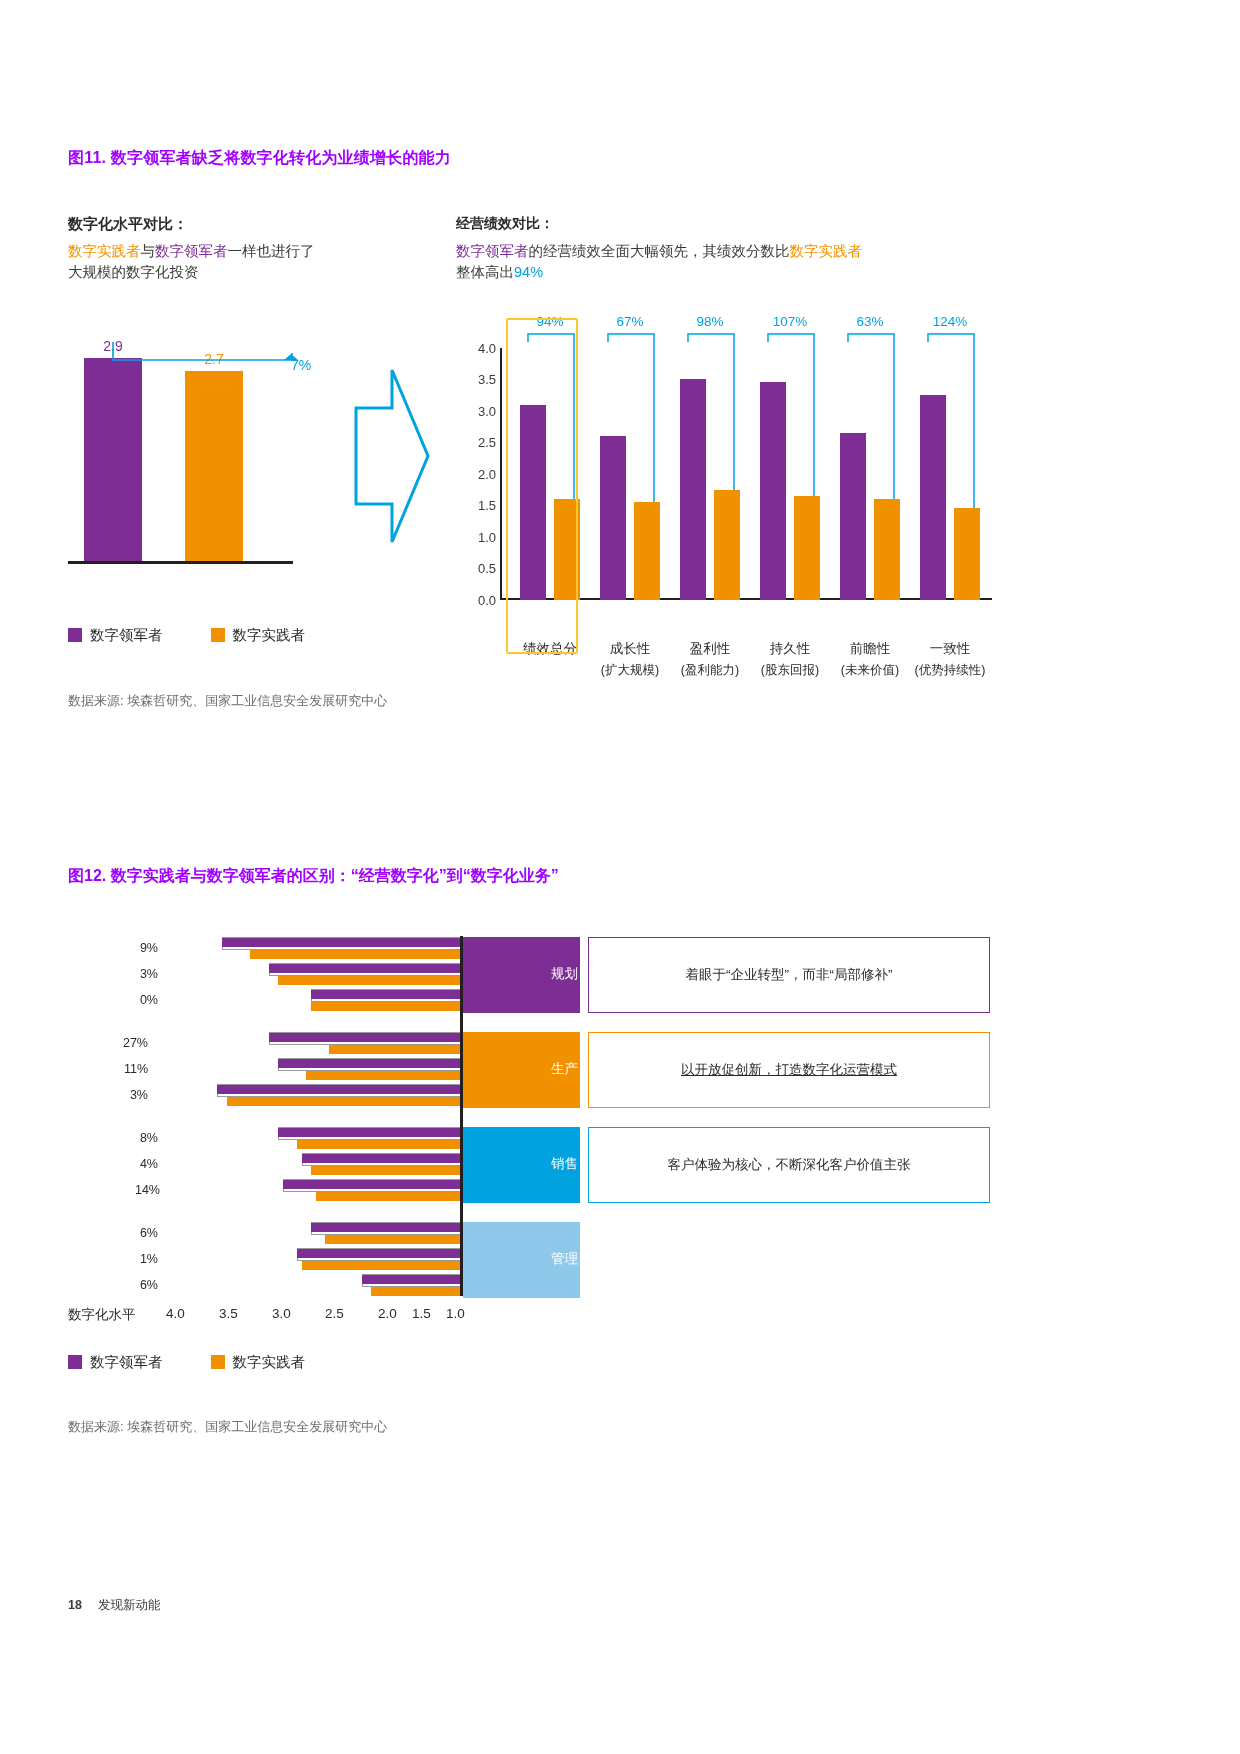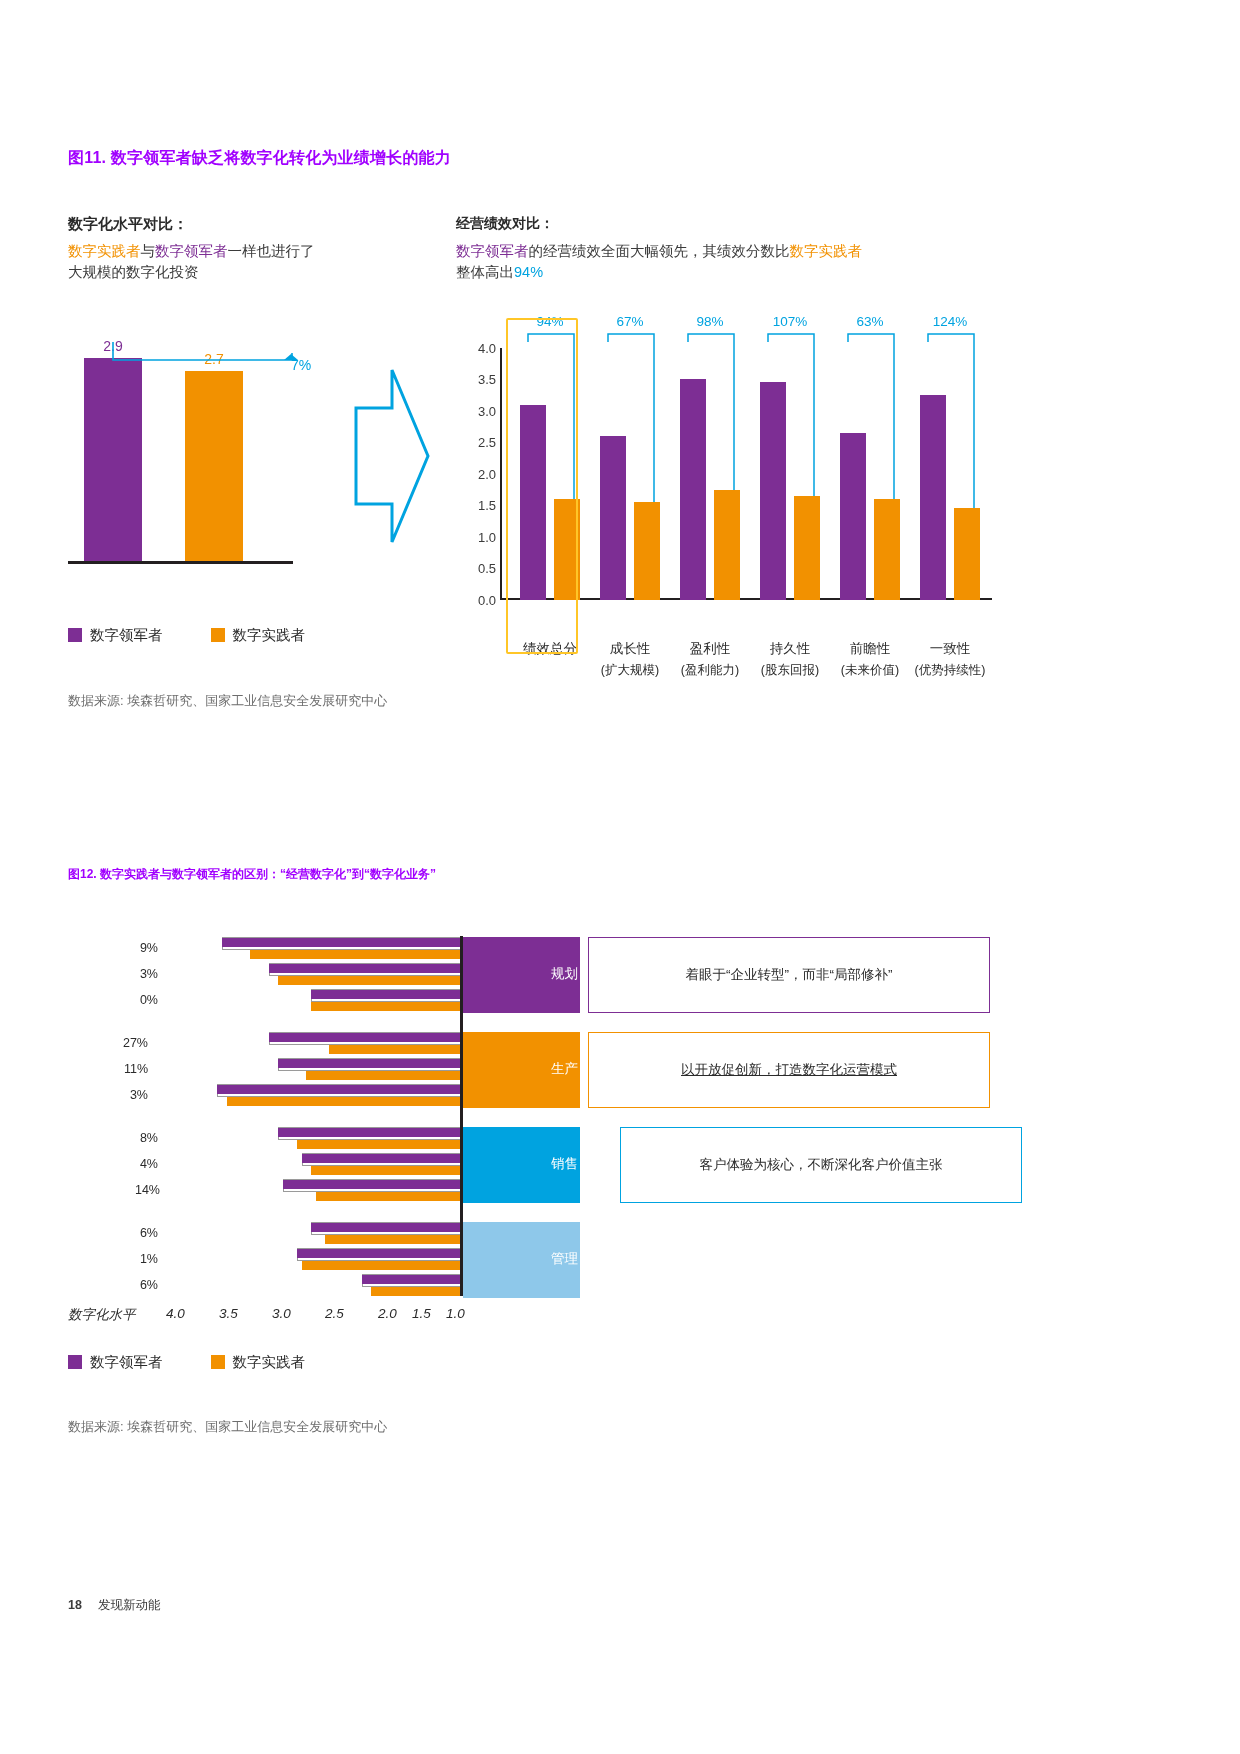--- a/index.html
+++ b/index.html
@@ -65,37 +65,37 @@
   .bo{position:absolute;bottom:0;width:26px;background:#F29100;}
   .gpct{position:absolute;top:-34px;width:100%;text-align:center;font-size:13.5px;color:#00A3E0;}
   .bracket{position:absolute;}
   .glab{position:absolute;top:292px;width:100%;text-align:center;font-size:13.5px;color:#2b2b2b;}
   .glab2{position:absolute;top:314px;width:100%;text-align:center;font-size:12.5px;color:#2b2b2b;}
   .hilite{position:absolute;left:506px;top:318px;width:68px;height:332px;border:2px solid #FFC627;border-radius:2px;}
 
   
   .fig12-title{
     position:absolute;left:68px;top:866px;width:1000px;
-    font-size:12px;font-weight:bold;color:#A100FF;
+    font-size:16px;font-weight:bold;color:#A100FF;
   }
   .f12{position:absolute;left:68px;top:928px;width:1090px;height:420px;}
   .f12 .spine{position:absolute;left:392px;top:8px;width:3px;height:360px;background:#231f20;}
   .rowpct{position:absolute;right:0;top:0;font-size:12.5px;color:#2b2b2b;text-align:right;width:36px;}
   .rowbar-p{position:absolute;height:9px;background:#7D2E94;}
   .rowbar-o{position:absolute;height:9px;background:#F29100;}
   .rowout{position:absolute;height:11px;border:1px solid #9a9a9a;background:#fff;}
   .stagebox{position:absolute;left:395px;width:115px;height:22px;border-width:1px;border-style:solid;
             font-size:12.5px;color:#fff;text-align:center;line-height:22px;}
   .stagesub{position:absolute;left:395px;width:45px;height:22px;border-width:1px;border-style:solid;background:#fff;
             font-size:12px;text-align:center;line-height:22px;}
   .stagename{position:absolute;left:441px;width:69px;font-size:13.5px;color:#fff;text-align:right;}
   .callout{position:absolute;left:520px;width:400px;border-width:1.5px;border-style:solid;
            font-size:13.5px;color:#2b2b2b;display:flex;align-items:center;justify-content:center;text-align:center;}
   .xaxis{position:absolute;left:68px;top:1306px;width:420px;font-size:13.5px;color:#2b2b2b;}
-  .xaxis span{position:absolute;font-style:italic;}
+  .xaxis span{position:absolute;}
   .legend12{position:absolute;left:68px;top:1353px;font-size:14.5px;color:#2b2b2b;}
   .legend12 .sw{display:inline-block;width:14px;height:14px;vertical-align:-2px;margin-right:8px;}
   .legend12 .item{display:inline-block;margin-right:44px;}
   .src12{position:absolute;left:68px;top:1418px;font-size:13px;color:#6d6d6d;}
 
   .footer{position:absolute;left:68px;top:1597px;font-size:12.5px;color:#3b3b3b;}
   .footer .pg{font-weight:bold;margin-right:16px;}
 </style>
 </head>
 <body>
@@ -310,21 +310,21 @@
     <div style="position:absolute;left:56px;top:252px;">
       <span class="rowpct" style="position:relative;display:inline-block;">14%</span>
     </div>
     <div class="rowout" style="left:215px;top:251px;width:177px;"></div>
     <div class="rowbar-p" style="left:215px;top:252px;width:177px;"></div>
     <div class="rowbar-o" style="left:248px;top:264px;width:144px;"></div>
     <div class="stagesub" style="top:251px;border-color:#00A3E0;color:#00A3E0;">售后</div>
 
     <div class="stagebox" style="top:199px;height:74px;line-height:74px;background:#00A3E0;border-color:#00A3E0;"></div>
     <div class="stagename" style="top:199px;height:74px;line-height:74px;">销售</div>
-    <div class="callout" style="top:199px;height:74px;border-color:#00A3E0;margin-left:32px;">客户体验为核心，不断深化客户价值主张</div>
+    <div class="callout" style="top:199px;height:74px;border-color:#00A3E0;">客户体验为核心，不断深化客户价值主张</div>
 
     <div style="position:absolute;left:54px;top:295px;">
       <span class="rowpct" style="position:relative;display:inline-block;">6%</span>
     </div>
     <div class="rowout" style="left:243px;top:294px;width:149px;"></div>
     <div class="rowbar-p" style="left:243px;top:295px;width:149px;"></div>
     <div class="rowbar-o" style="left:257px;top:307px;width:135px;"></div>
     <div class="stagesub" style="top:294px;border-color:#8EC8EA;color:#00A3E0;">评估</div>
 
     <div style="position:absolute;left:54px;top:321px;">

